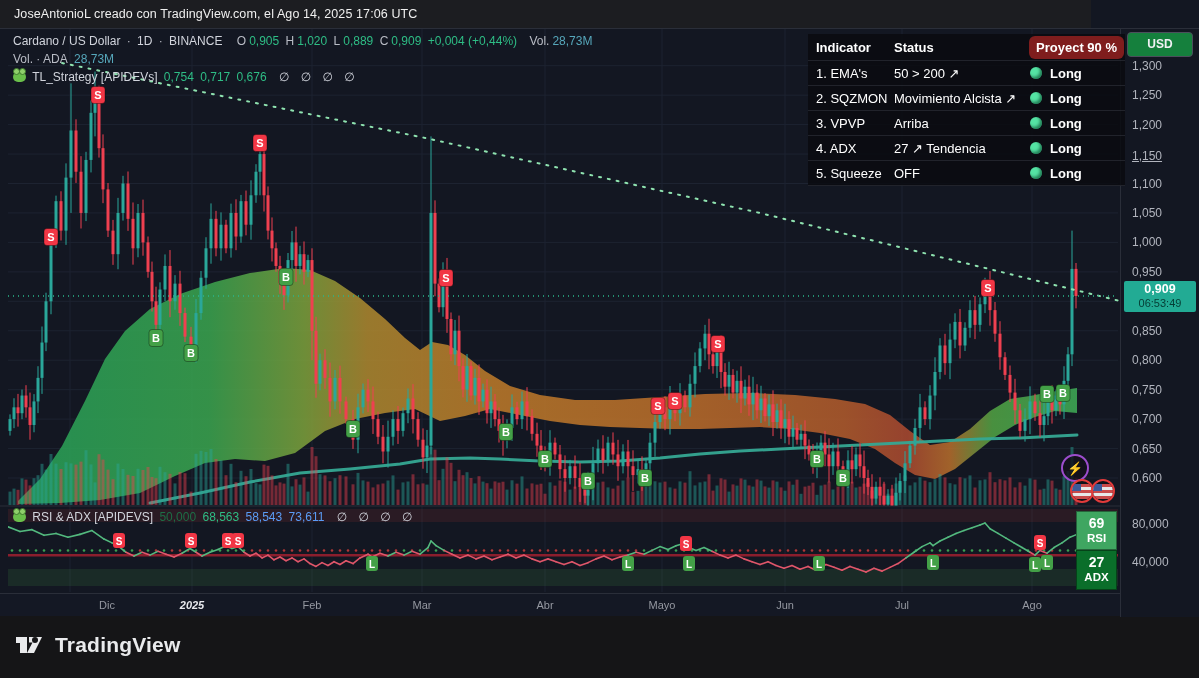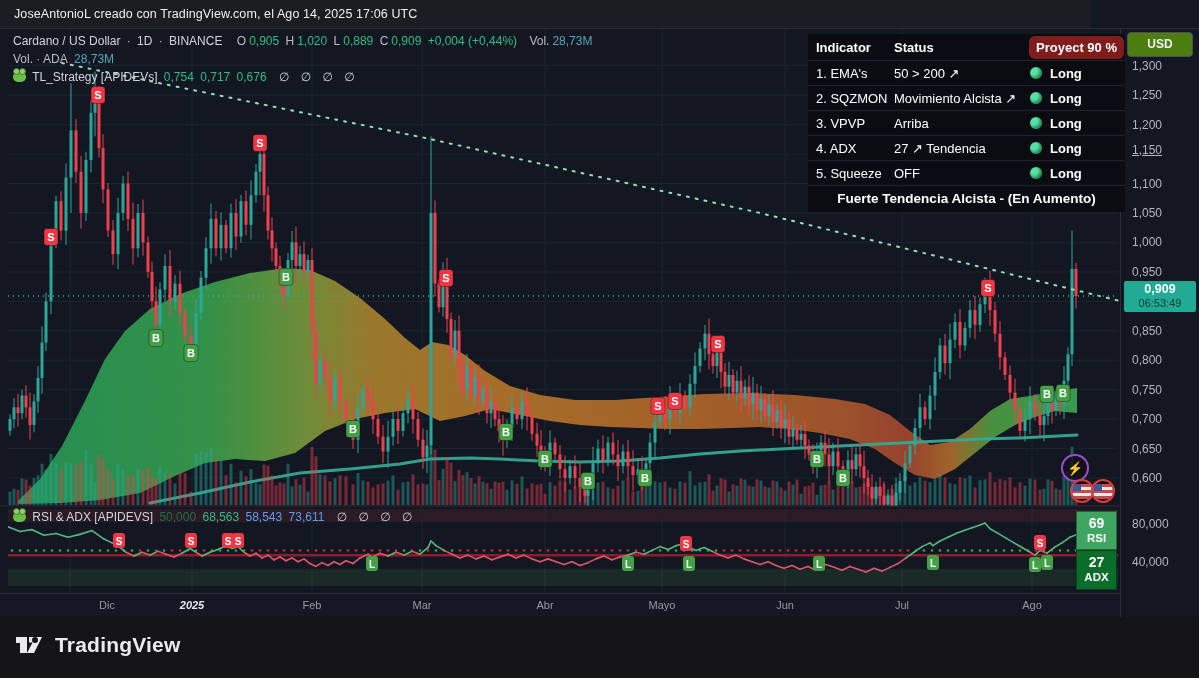--- a/index.html
+++ b/index.html
@@ -35,21 +35,21 @@
   .p-col2 { position:absolute; left:86px; }
   .p-col3 { position:absolute; left:222px; display:flex; align-items:center; height:100%; }
   .sig-dot { width:12px; height:12px; border-radius:50%; background:#55e3a4; box-shadow:inset -2px -2px 3px rgba(3,66,40,.6); margin-right:8px; }
   .sig-txt { font-weight:bold; color:#fff; }
   #proyect-btn { position:absolute; left:221px; top:2px; width:95px; height:23px; background:#7f1d1d; color:#fff;
     font-size:13px; font-weight:bold; text-align:center; line-height:23px; border:none; border-radius:6px; }
   .p-footer { height:26px; line-height:26px; text-align:center; font-weight:bold; font-size:13.5px; border-bottom:none; }
   
   #price-axis { position:absolute; left:1120px; top:0; width:79px; height:588px; border-left:1px solid #2a2e39; background:#131722; z-index:5; }
   .ax-label { position:absolute; left:11px; font-size:12px; color:#b2b5be; }
-  #usd-btn { position:absolute; left:6px; top:3px; width:66px; height:25px; background:#4d7c0f; border:1px solid #4b4f5c;
+  #usd-btn { position:absolute; left:6px; top:3px; width:66px; height:25px; background:#15803d; border:1px solid #4b4f5c;
     border-radius:4px; color:#f0f1f4; font-size:12px; font-weight:bold; text-align:center; line-height:23px; }
   #price-tag { position:absolute; left:3px; top:251px; width:72px; height:31px; background:#22ab94; border-radius:2px; text-align:center; }
   #price-tag .p { font-size:12.5px; font-weight:bold; color:#ffffff; line-height:15px; margin-top:1px; }
   #price-tag .c { font-size:11px; color:#053c34; line-height:13px; }
   
   .rsi-badge { position:absolute; width:41px; text-align:center; color:#fff; font-weight:bold; z-index:6; border:1px solid rgba(0,0,0,.4); }
   #badge-rsi { left:1076px; top:482px; height:39px; background:#3fa661; }
   #badge-adx { left:1076px; top:521px; height:40px; background:#0a6e2a; }
   .rsi-badge .v { font-size:14px; line-height:17px; margin-top:3px; }
   .rsi-badge .l { font-size:11.5px; line-height:13px; }
@@ -1343,30 +1343,29 @@
           </div>
           <div class="p-row">
             <span class="p-col1">5. Squeeze</span>
             <span class="p-col2">OFF</span>
             <span class="p-col3">
               <span class="sig-dot"></span>
               <span class="sig-txt">Long</span>
             </span>
           </div>
         </div>
-      <div class="p-row p-footer">Fuerte Tendencia Alcista - (En Aumento)</div>
     </div>
 
     <div id="price-axis">
       <div id="usd-btn">USD</div>
       <div id="axis-labels">
           <div class="ax-label" style="top: 29.7px;">1,300</div>
           <div class="ax-label" style="top: 59.15px;">1,250</div>
           <div class="ax-label" style="top: 88.6px;">1,200</div>
-          <div class="ax-label" style="top: 114px; text-decoration: underline;">1,150</div>
+          <div class="ax-label" style="top: 120px; text-decoration: underline;">1,150</div>
           <div class="ax-label" style="top: 147.5px;">1,100</div>
           <div class="ax-label" style="top: 176.95px;">1,050</div>
           <div class="ax-label" style="top: 206.4px;">1,000</div>
           <div class="ax-label" style="top: 235.85px;">0,950</div>
           <div class="ax-label" style="top: 294.75px;">0,850</div>
           <div class="ax-label" style="top: 324.2px;">0,800</div>
           <div class="ax-label" style="top: 353.65px;">0,750</div>
           <div class="ax-label" style="top: 383.1px;">0,700</div>
           <div class="ax-label" style="top: 412.55px;">0,650</div>
           <div class="ax-label" style="top: 442px;">0,600</div>

